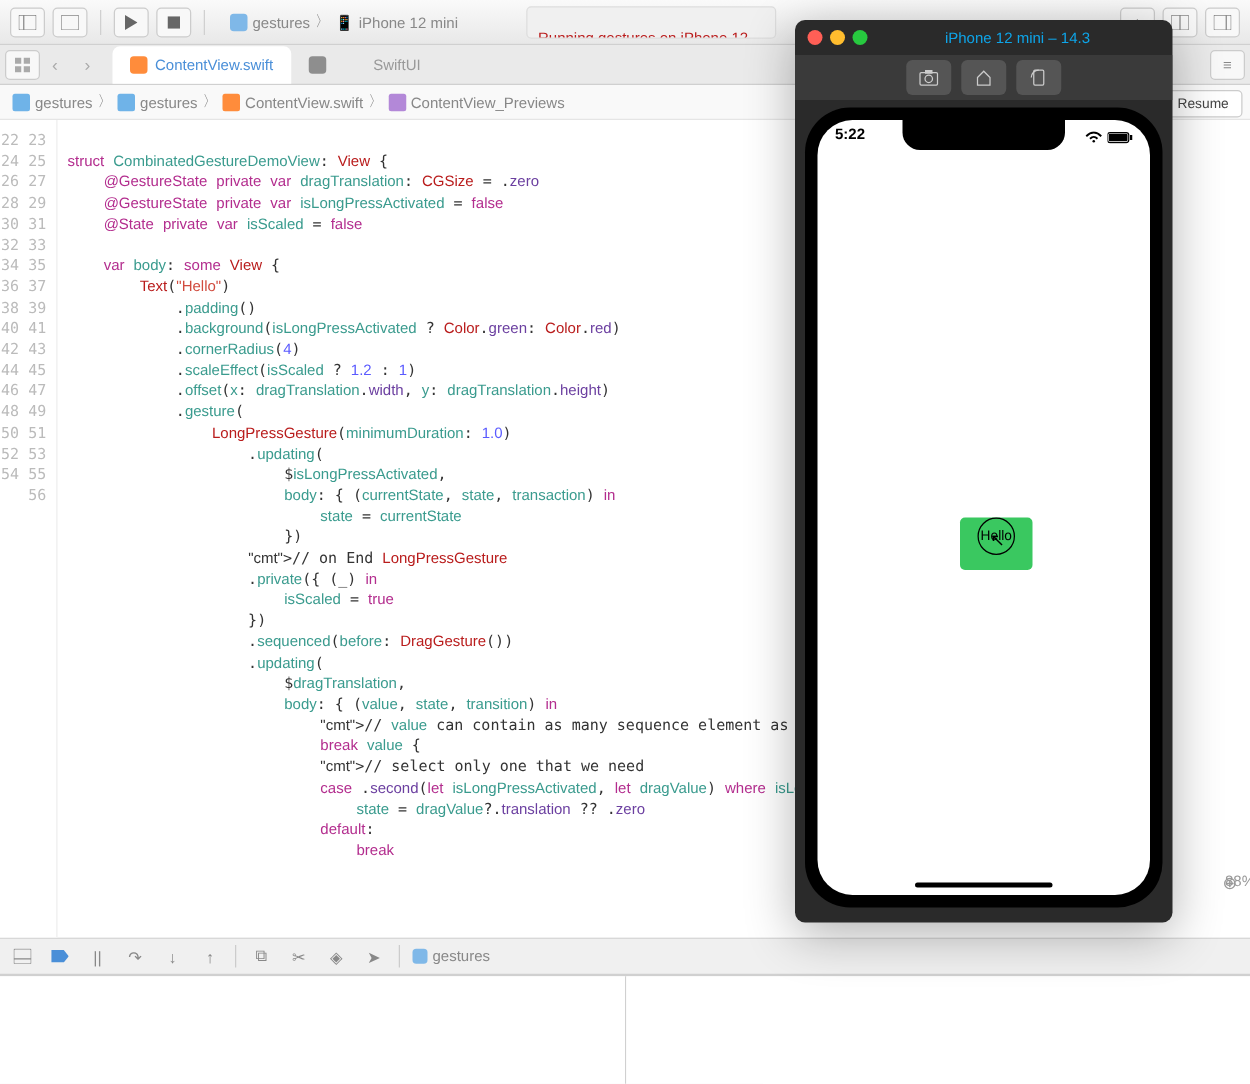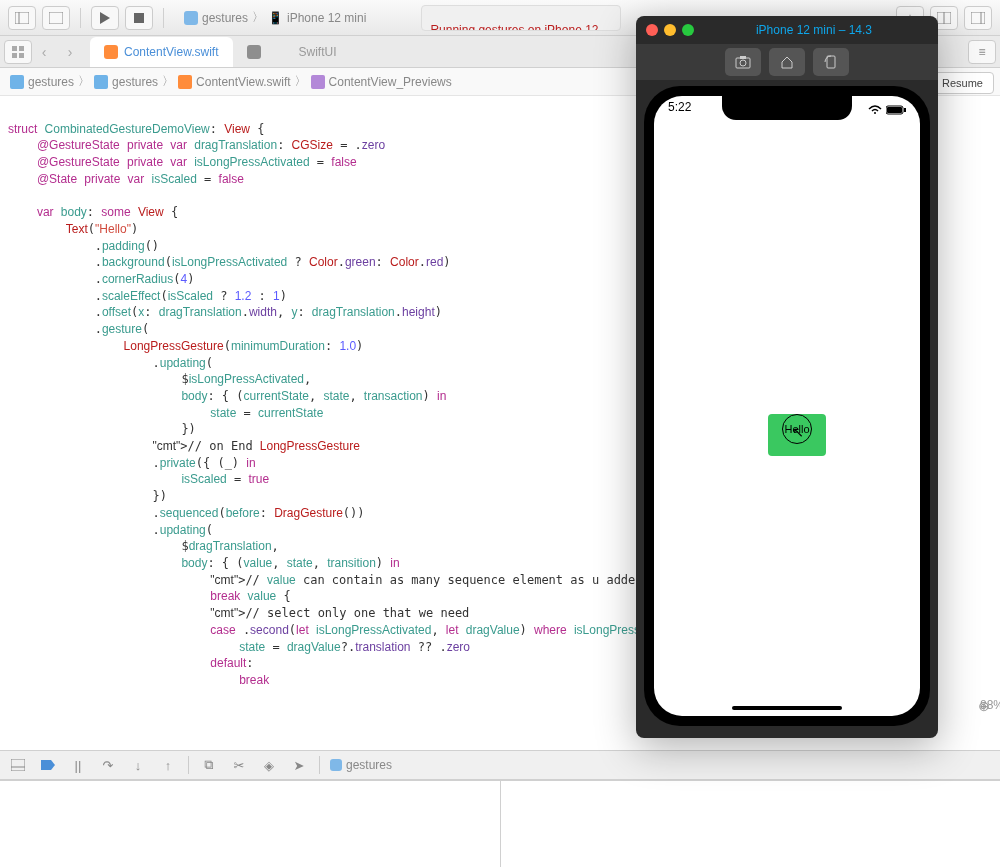--- a/index.html
+++ b/index.html
@@ -52,21 +52,21 @@
 .sim { position: absolute; top: 16px; left: 636px; width: 302px; height: 722px; background: #2a2a2a; border-radius: 8px; box-shadow: 0 10px 40px rgba(0,0,0,0.3); overflow: hidden; }
 .sim-titlebar { height: 28px; display: flex; align-items: center; padding: 0 10px; gap: 6px; }
 .traffic { width: 12px; height: 12px; border-radius: 50%; }
 .traffic.close { background: #ff5f56; } .traffic.min { background: #ffbd2e; } .traffic.max { background: #27c93f; }
 .sim-title { flex: 1; text-align: center; color: #0ea5e9; font-size: 12px; }
 .sim-toolbar { height: 36px; background: #3a3a3a; display: flex; align-items: center; justify-content: center; gap: 8px; }
 .sim-tb-btn { width: 36px; height: 28px; background: #555; border-radius: 5px; display: flex; align-items: center; justify-content: center; color: #ccc; font-size: 14px; }
 .phone { position: absolute; top: 70px; left: 8px; width: 286px; height: 640px; background: #000; border-radius: 36px; padding: 10px; }
 .phone-screen { width: 100%; height: 100%; background: #fff; border-radius: 28px; overflow: hidden; position: relative; }
 .notch { position: absolute; top: 0; left: 50%; transform: translateX(-50%); width: 130px; height: 24px; background: #000; border-radius: 0 0 14px 14px; }
-.status-bar { position: absolute; top: 4px; left: 0; right: 0; height: 20px; display: flex; justify-content: space-between; padding: 0 14px; font-size: 12px; font-weight: 400; }
+.status-bar { position: absolute; top: 4px; left: 0; right: 0; height: 20px; display: flex; justify-content: space-between; padding: 0 14px; font-size: 12px; font-weight: 700; }
 .status-right { display: flex; gap: 4px; align-items: center; }
 .hello-box { position: absolute; top: 318px; left: 114px; width: 58px; height: 42px; background: #3ac860; border-radius: 4px; display: flex; align-items: flex-start; justify-content: center; color: #000; font-size: 12px; }
 .hello-circle { width: 30px; height: 30px; border: 1.5px solid #000; border-radius: 50%; display: flex; align-items: center; justify-content: center; }
 .home-indicator { position: absolute; bottom: 6px; left: 50%; transform: translateX(-50%); width: 110px; height: 4px; background: #000; border-radius: 2px; }
 
 
 .debug-bar { height: 30px; background: #f0f0f0; border-top: 1px solid #d0d0d0; border-bottom: 1px solid #d0d0d0; display: flex; align-items: center; padding: 0 8px; gap: 10px; }
 .dbg-btn { width: 20px; height: 20px; display: flex; align-items: center; justify-content: center; color: #888; font-size: 13px; }
 .dbg-btn.blue { color: #4a8fd8; }
 .dbg-target { color: #888; font-size: 12px; display: flex; align-items: center; gap: 4px; }
@@ -164,20 +164,56 @@
   <span>〉</span>
   <span class="fbc-icon fbc-swift"></span>
   <span>ContentView.swift</span>
   <span>〉</span>
   <span class="fbc-icon fbc-preview"></span>
   <span>ContentView_Previews</span>
 </div>
 
 <div class="main">
   <div class="editor-pane">
+    <div class="gutter" id="gutter">22
+23
+24
+25
+26
+27
+28
+29
+30
+31
+32
+33
+34
+35
+36
+37
+38
+39
+40
+41
+42
+43
+44
+45
+46
+47
+48
+49
+50
+51
+52
+53
+54
+55
+56
+</div>
     <div class="code" id="code">
 <span class="kw">struct</span> <span class="prop">CombinatedGestureDemoView</span>: <span class="type">View</span> {
     <span class="attr">@GestureState</span> <span class="kw">private</span> <span class="kw">var</span> <span class="prop">dragTranslation</span>: <span class="type">CGSize</span> = .<span class="call">zero</span>
     <span class="attr">@GestureState</span> <span class="kw">private</span> <span class="kw">var</span> <span class="prop">isLongPressActivated</span> = <span class="kw">false</span>
     <span class="attr">@State</span> <span class="kw">private</span> <span class="kw">var</span> <span class="prop">isScaled</span> = <span class="kw">false</span>
 
     <span class="kw">var</span> <span class="prop">body</span>: <span class="kw">some</span> <span class="type">View</span> {
         <span class="type">Text</span>(<span class="str">"Hello"</span>)
             .<span class="prop">padding</span>()
             .<span class="prop">background</span>(<span class="prop">isLongPressActivated</span> ? <span class="type">Color</span>.<span class="call">green</span>: <span class="type">Color</span>.<span class="call">red</span>)

